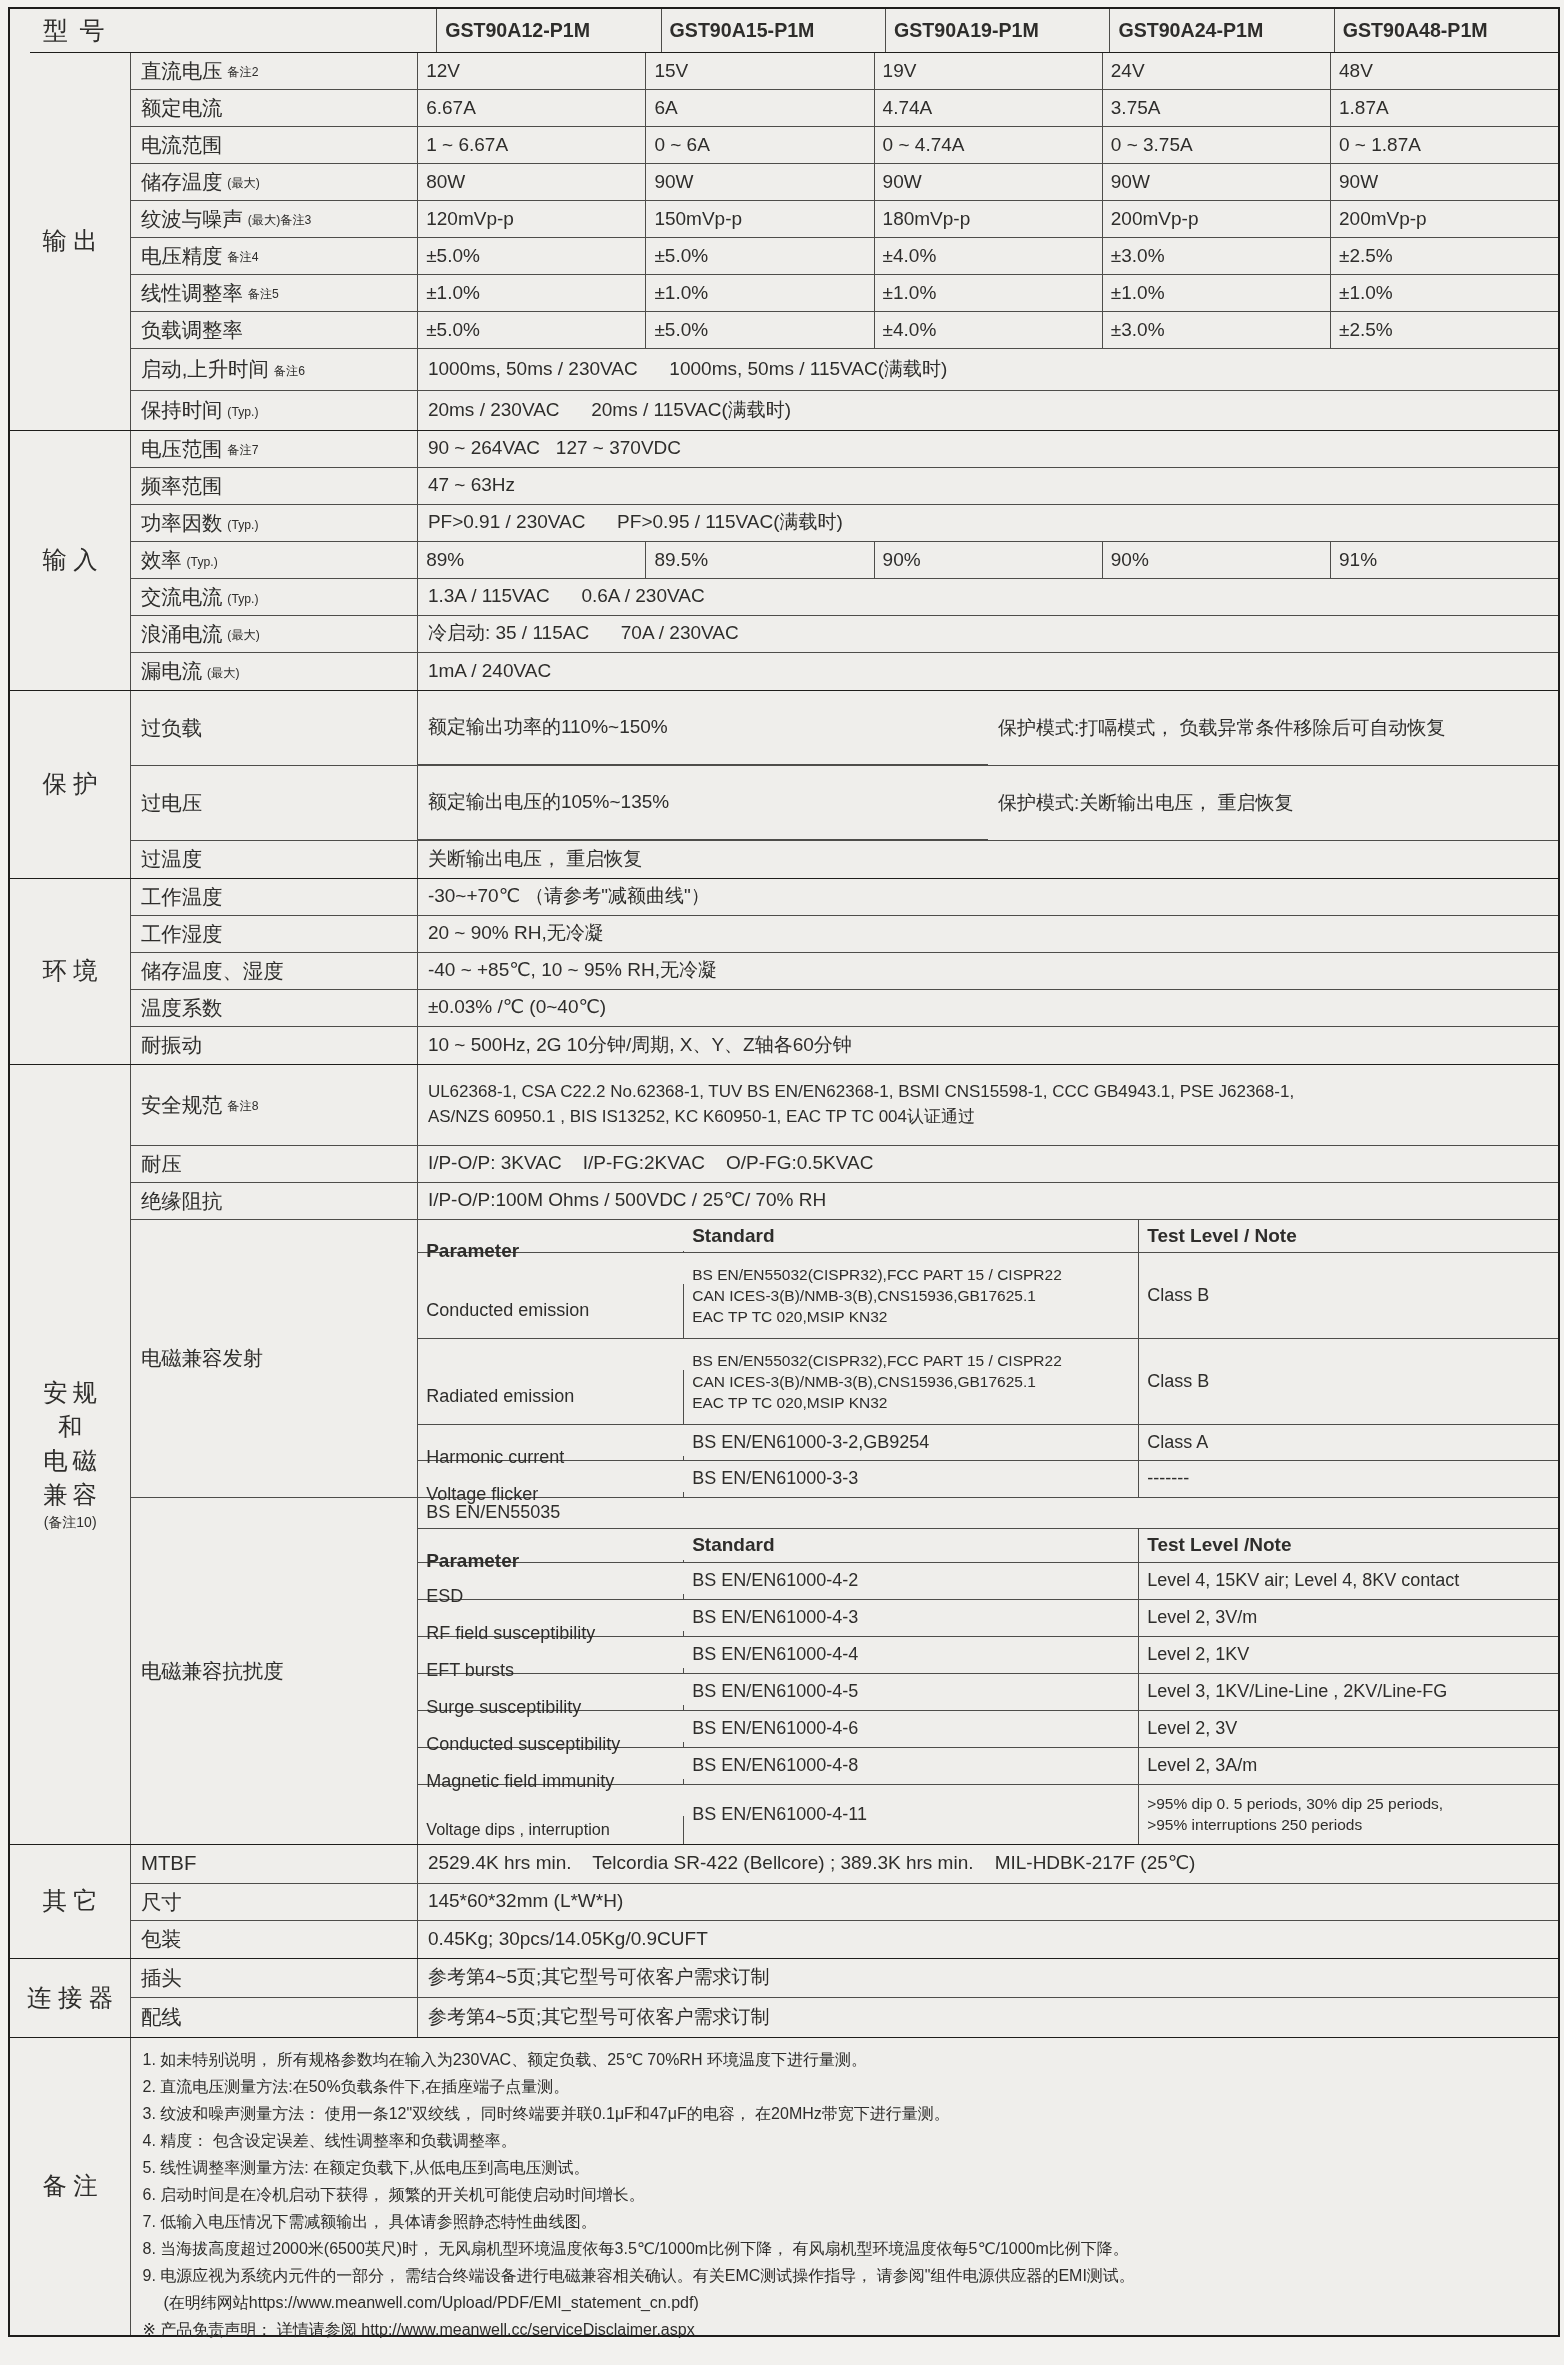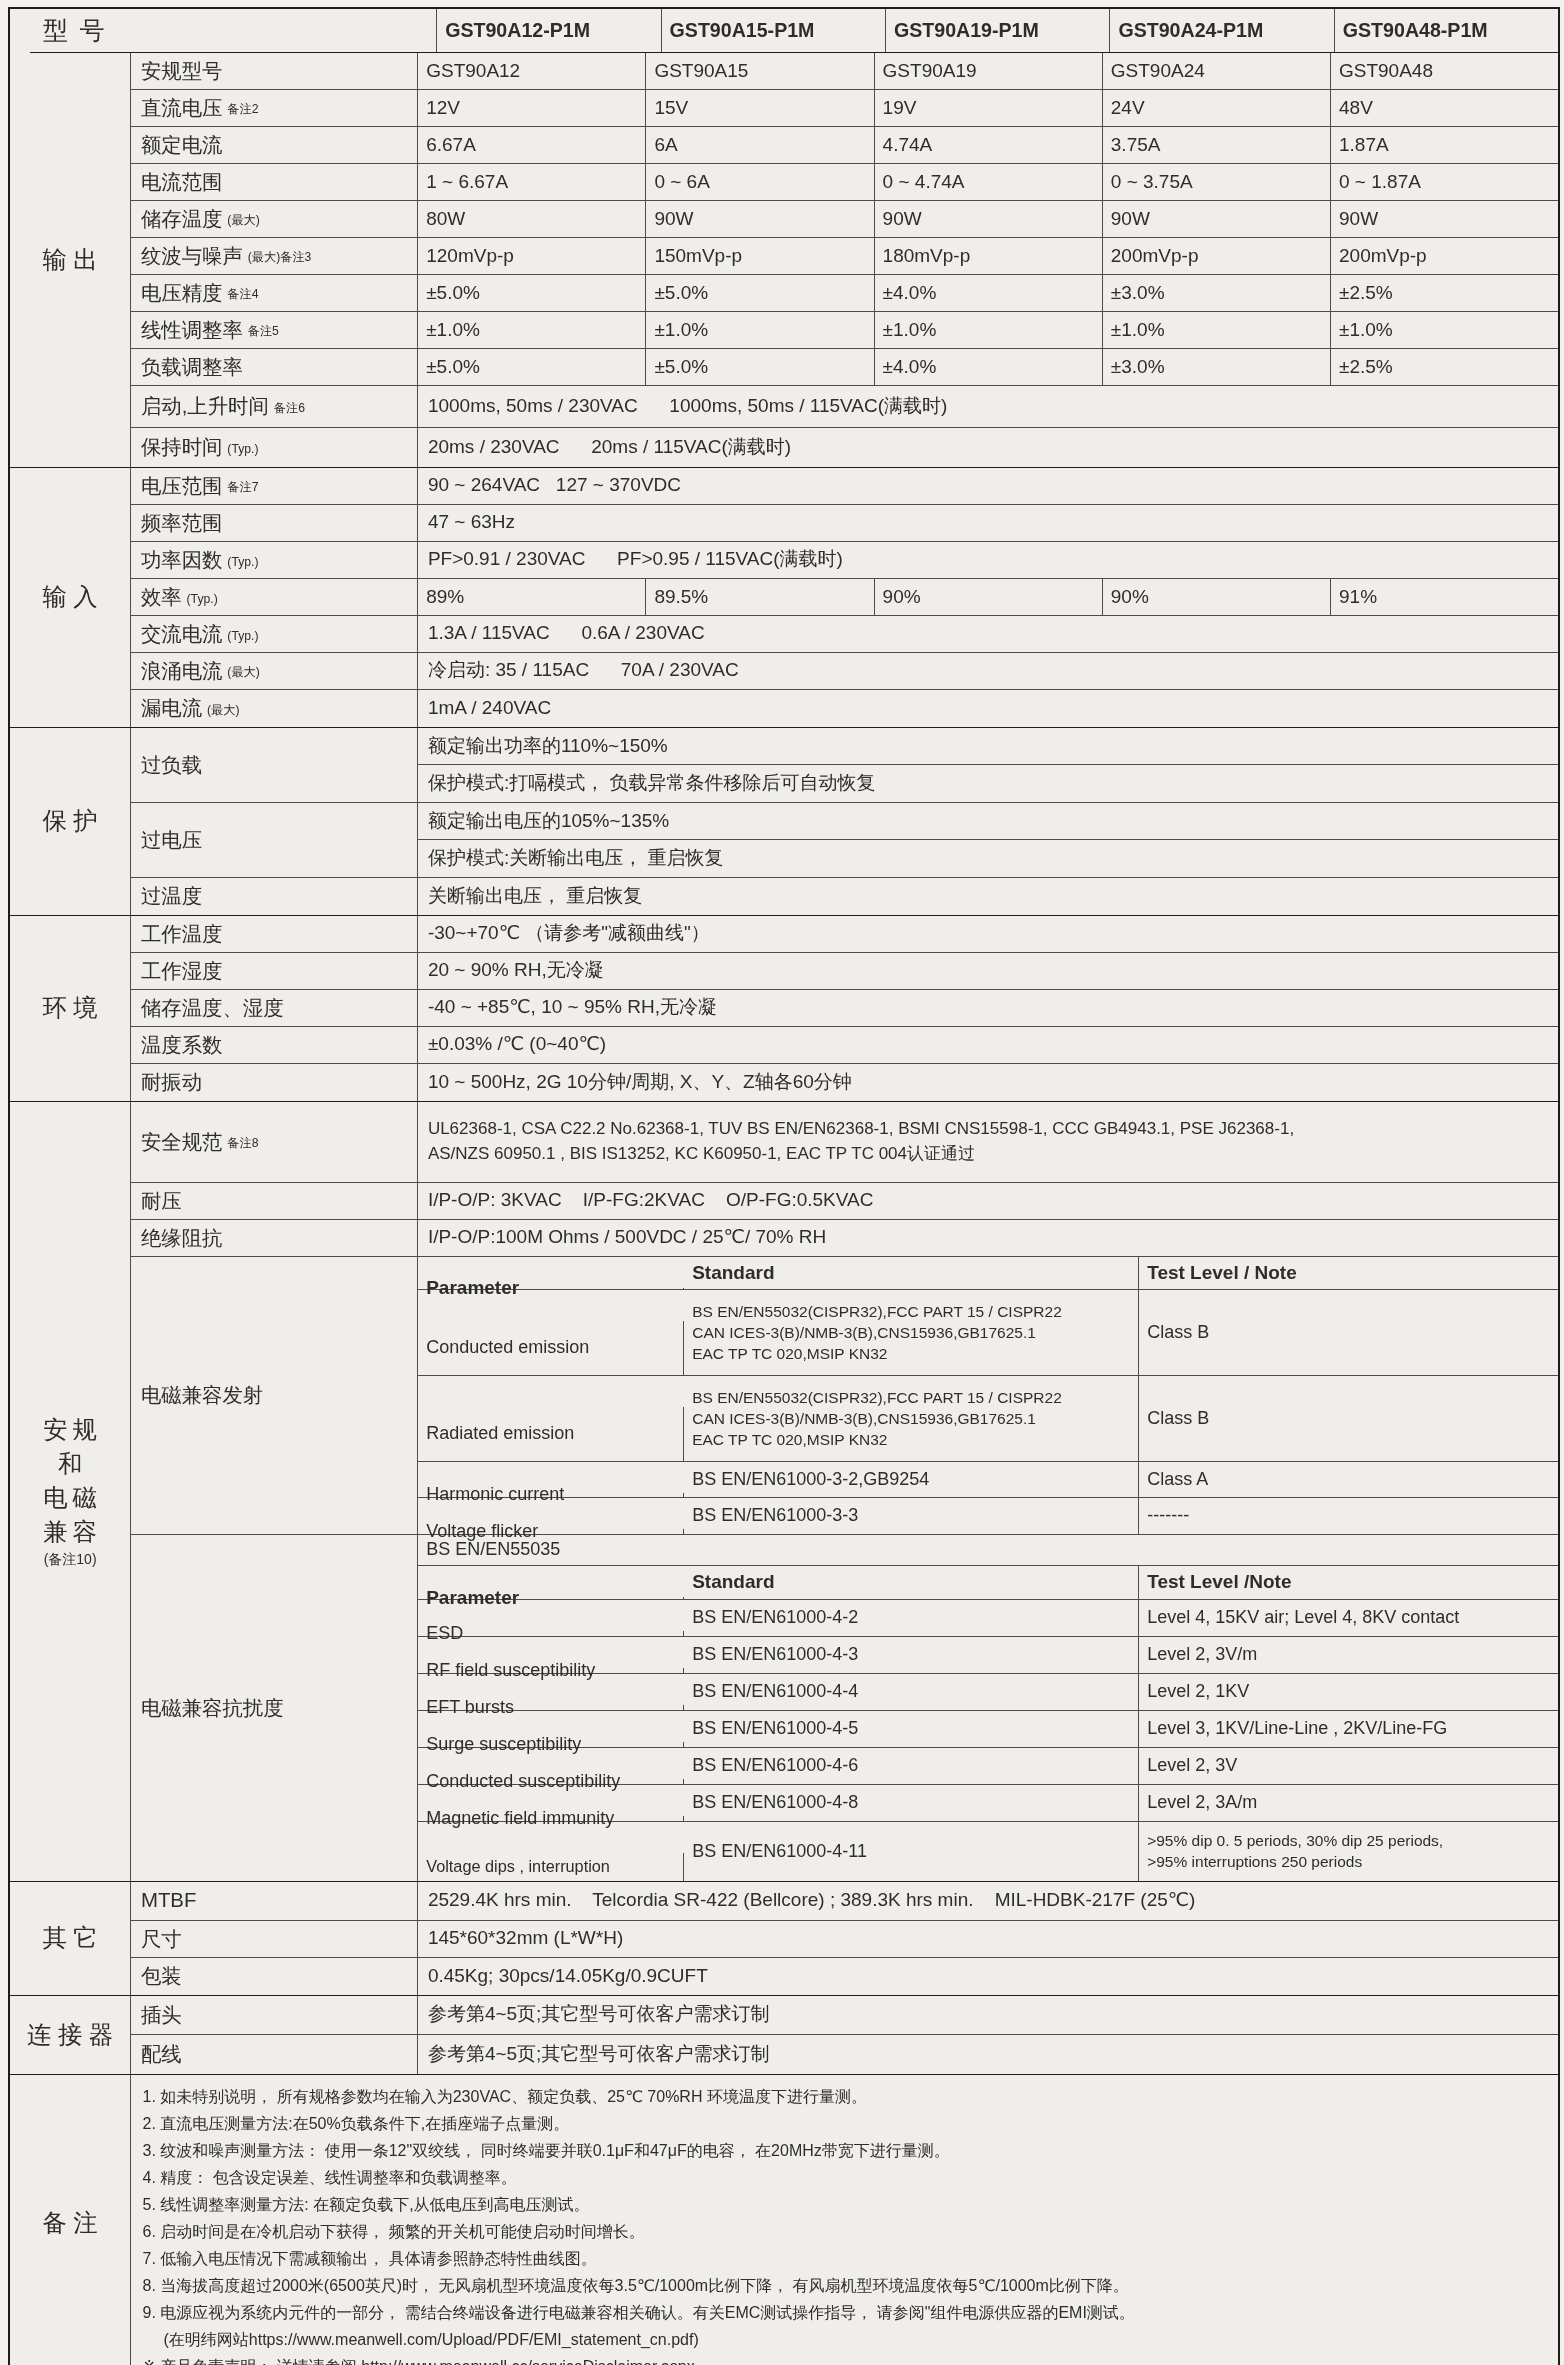--- a/index.html
+++ b/index.html
@@ -51,21 +51,21 @@
   .v{
     flex:1 1 0;min-width:0;box-sizing:border-box;border-right:0.8px solid #4e4d4a;
     display:flex;align-items:center;padding-left:8.1px;
     font-size:19px;white-space:pre-wrap;
   }
   .row .v:last-child{border-right:none;}
   .spanv{
     flex:1 1 0;min-width:0;display:flex;align-items:center;padding-left:9.8px;
     font-size:19px;white-space:pre-wrap;line-height:24.4px;
   }
-  .glines{flex:1 1 0;min-width:0;display:flex;flex-direction:column;}
+  .glines{flex:1 1 0;min-width:0;display:flex;}
   .gl{
     flex:1 1 0;display:flex;align-items:center;padding-left:9.8px;
     font-size:19px;border-bottom:0.8px solid #4e4d4a;box-sizing:border-box;white-space:pre-wrap;
   }
   .glines .gl:last-child{border-bottom:none;}
   .subt{flex:1 1 0;min-width:0;display:flex;flex-direction:column;}
   .srow{display:flex;box-sizing:border-box;border-bottom:0.8px solid #4e4d4a;align-items:stretch;}
   .subt .srow:last-child{border-bottom:none;}
   .sc{
     box-sizing:border-box;border-right:0.8px solid #4e4d4a;
@@ -95,31 +95,20 @@
     <div class="m">GST90A12-P1M</div>
     <div class="m">GST90A15-P1M</div>
     <div class="m">GST90A19-P1M</div>
     <div class="m">GST90A24-P1M</div>
     <div class="m">GST90A48-P1M</div>
   </div>
 
   <div class="sec">
     <div class="seclabel">输出</div>
     <div class="secbody">
-      <div class="row" style="height:37px">
-        <div class="label">
-            <span class="lt">安规型号</span>
-            <span class="sub"></span>
-          </div>
-        <div class="v">GST90A12</div>
-        <div class="v">GST90A15</div>
-        <div class="v">GST90A19</div>
-        <div class="v">GST90A24</div>
-        <div class="v">GST90A48</div>
-      </div>
       <div class="row" style="height:37px">
         <div class="label">
             <span class="lt">直流电压</span>
             <span class="sub">备注2</span>
           </div>
         <div class="v">12V</div>
         <div class="v">15V</div>
         <div class="v">19V</div>
         <div class="v">24V</div>
         <div class="v">48V</div>

